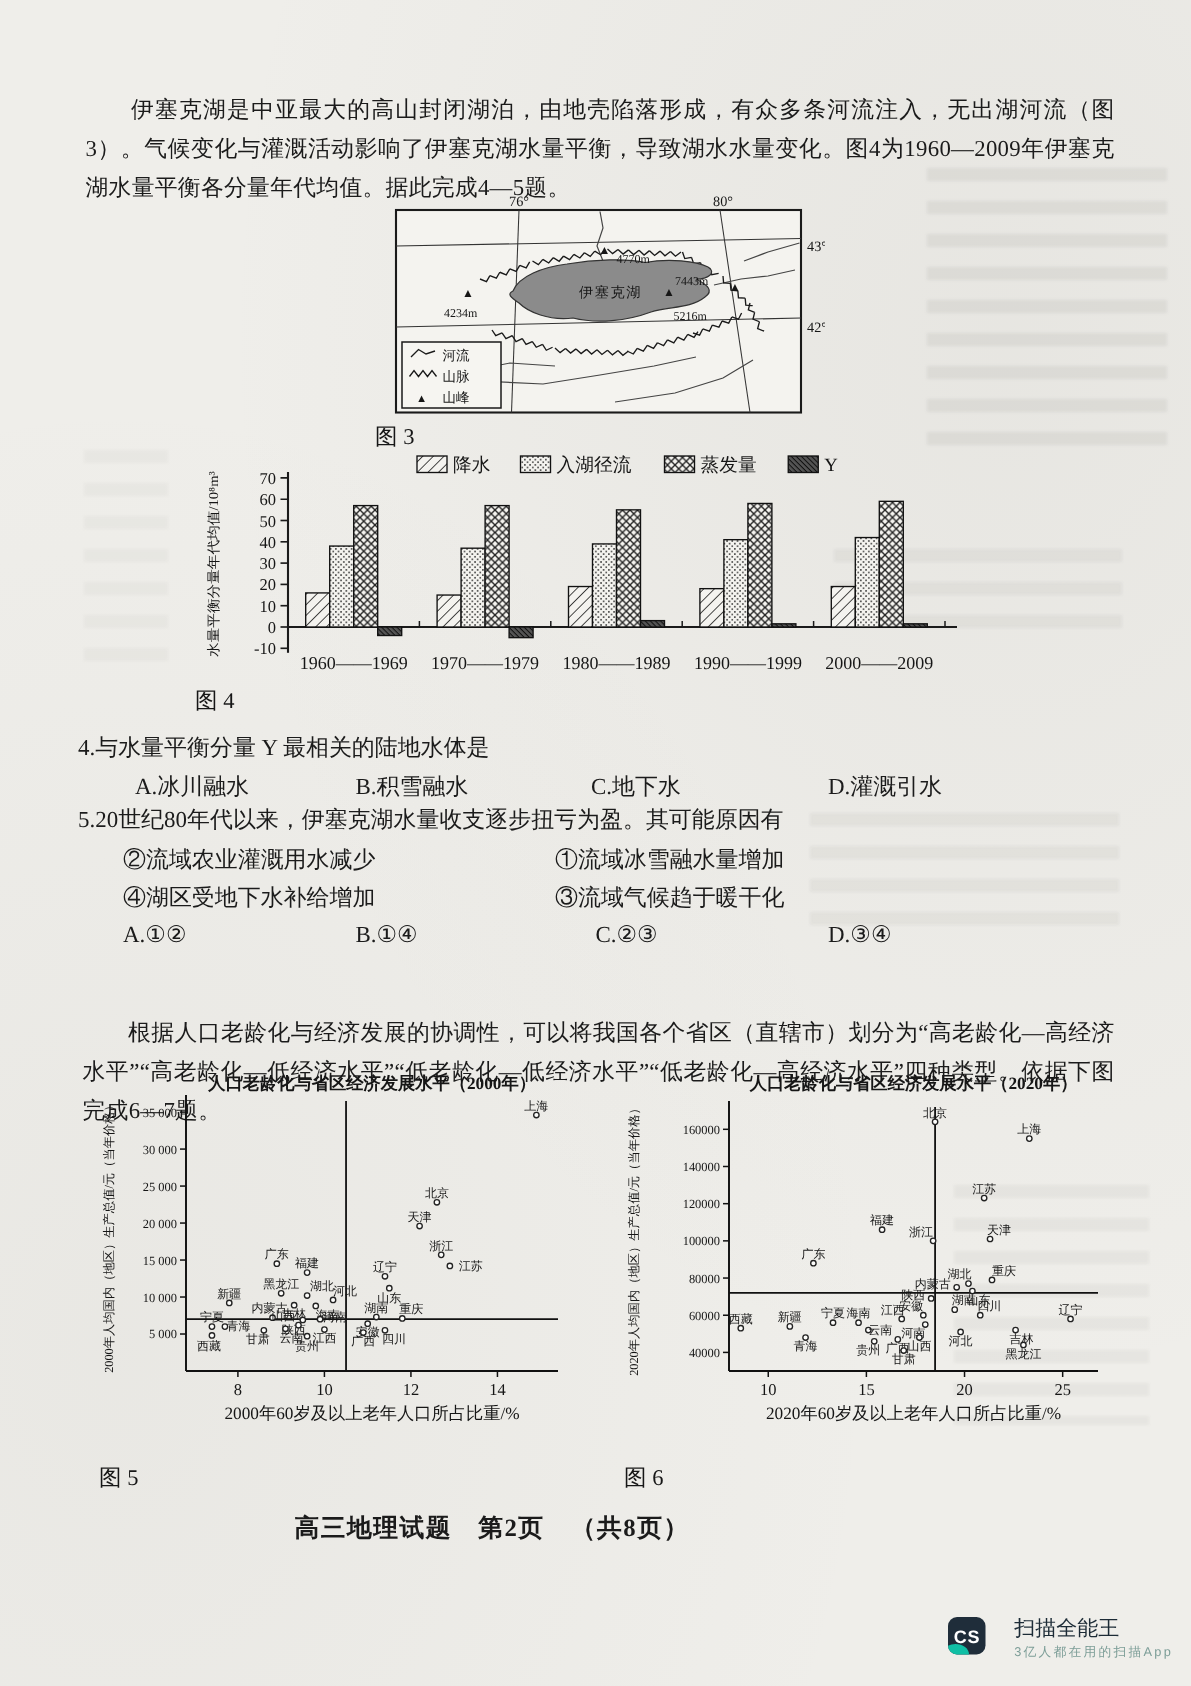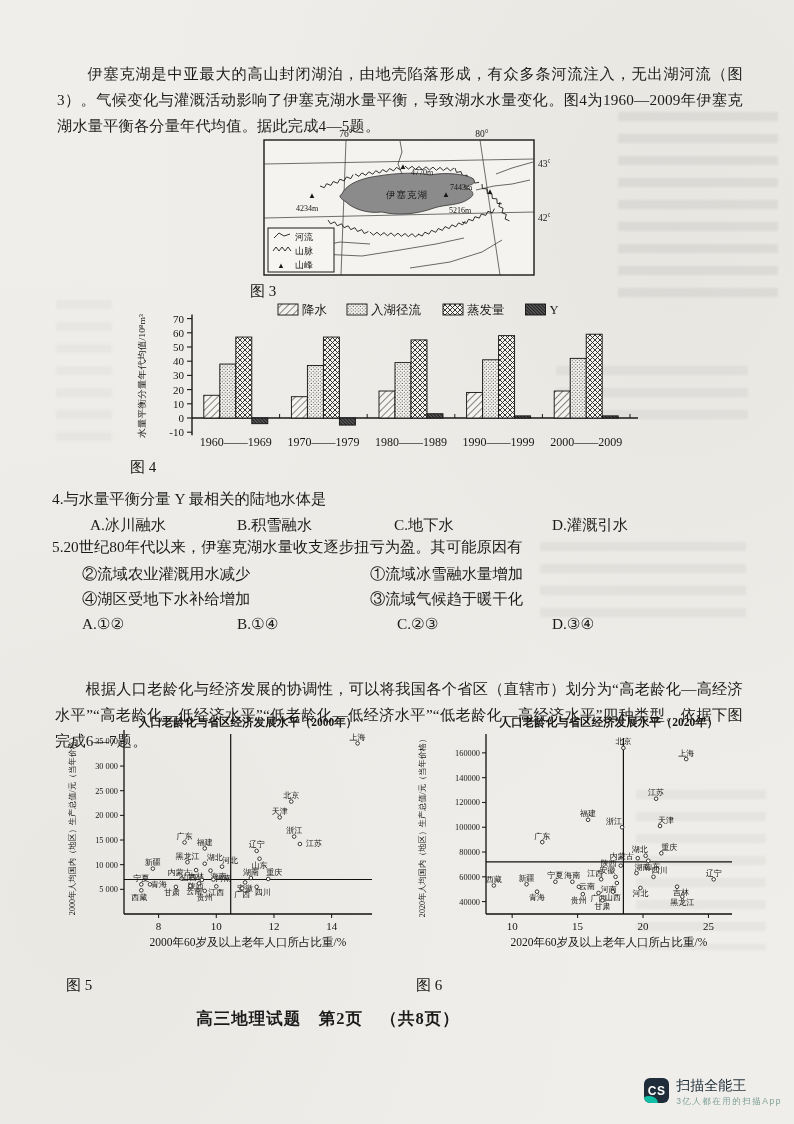--- a/index.html
+++ b/index.html
@@ -32,21 +32,21 @@
   .q{position:absolute;left:52px;width:692px;font-size:15.3px;line-height:1.45}
   #q4{top:488px}
   #q5{top:536px}
   .opt-row{display:grid;margin-top:4px}
   #q4 .opt-row{padding-left:38px;grid-template-columns:147px 157px 158px auto}
   #q5 .sub-grid{display:grid;padding-left:30px;grid-template-columns:288px auto;
                 margin-top:3px;line-height:25px}
   #q5 .opt-row{padding-left:30px;grid-template-columns:155px 160px 155px auto;margin-top:2px}
   #footer{position:absolute;left:0;top:1008px;width:656px;text-align:center;
           font-size:16.5px;font-weight:600;letter-spacing:1px}
-  #watermark{position:absolute;right:12px;top:1078px;display:flex;align-items:flex-start;gap:7px;
+  #watermark{position:absolute;right:12px;top:1078px;display:flex;align-items:flex-start;gap:19px;
              font-family:"Liberation Sans","DejaVu Sans",sans-serif}
   #cs-logo{width:25px;height:25px;border-radius:6px;background:#1f2d3a;position:relative;
            display:flex;align-items:center;justify-content:center;overflow:hidden}
   #cs-logo span{color:#fff;font-weight:bold;font-size:12px;letter-spacing:.5px;position:relative;z-index:2}
   #cs-logo i{position:absolute;left:-4px;bottom:-7px;width:18px;height:14px;border-radius:50%;
              background:#10bfa5;z-index:1}
   #wm-name{font-size:14px;font-weight:normal;color:#1c2b36;line-height:1.1}
   #wm-sub{font-size:8.5px;color:#7d9e98;letter-spacing:1.5px;margin-top:3px}
   .smudge{position:absolute;pointer-events:none;filter:blur(1.2px);
     background:repeating-linear-gradient(180deg, rgba(112,112,106,.10) 0 9px, transparent 9px 22px)}

